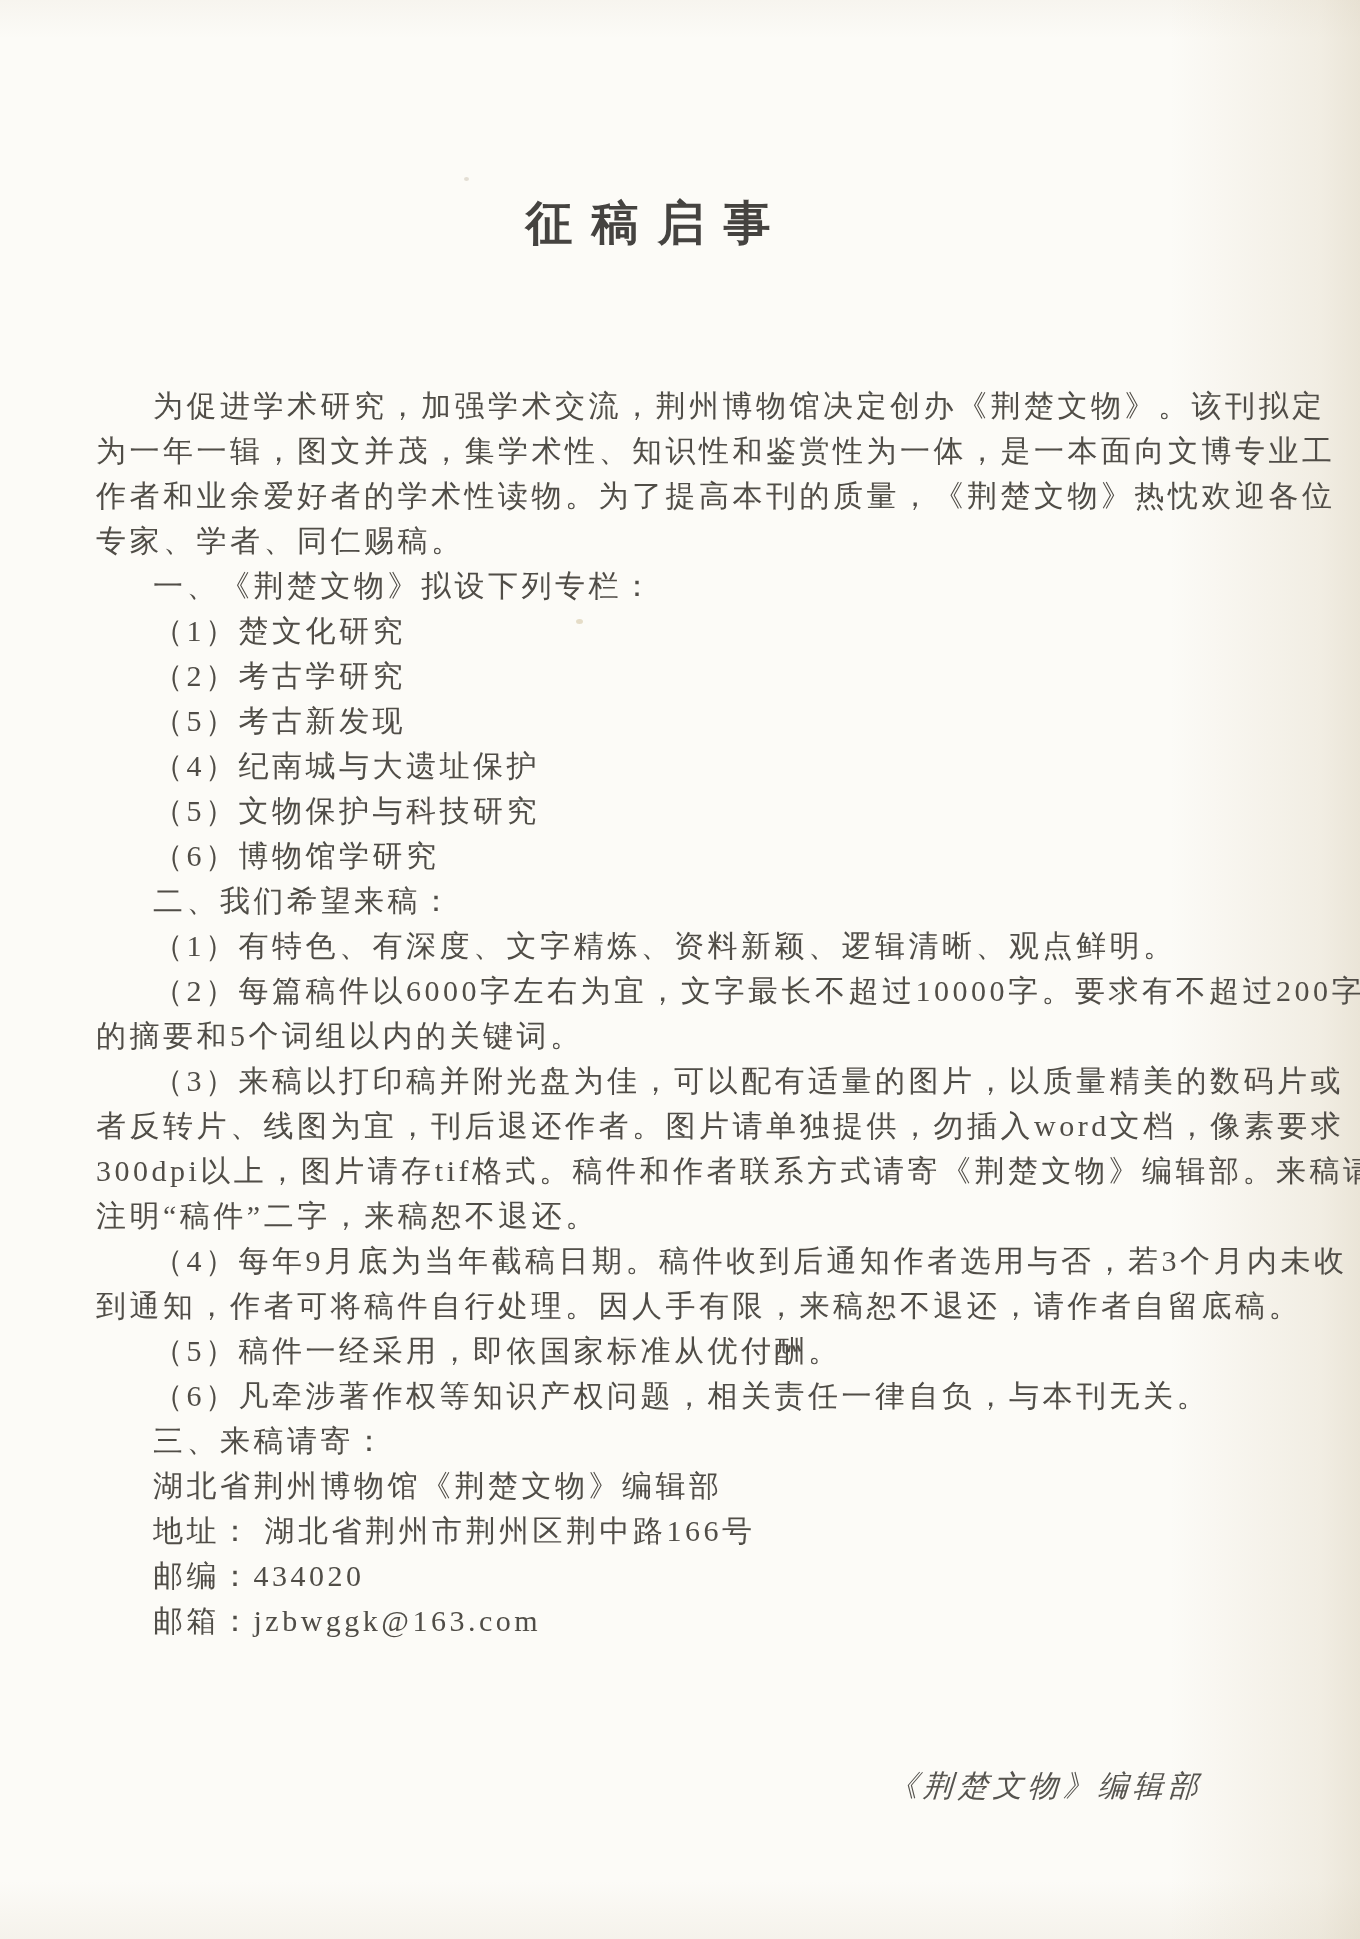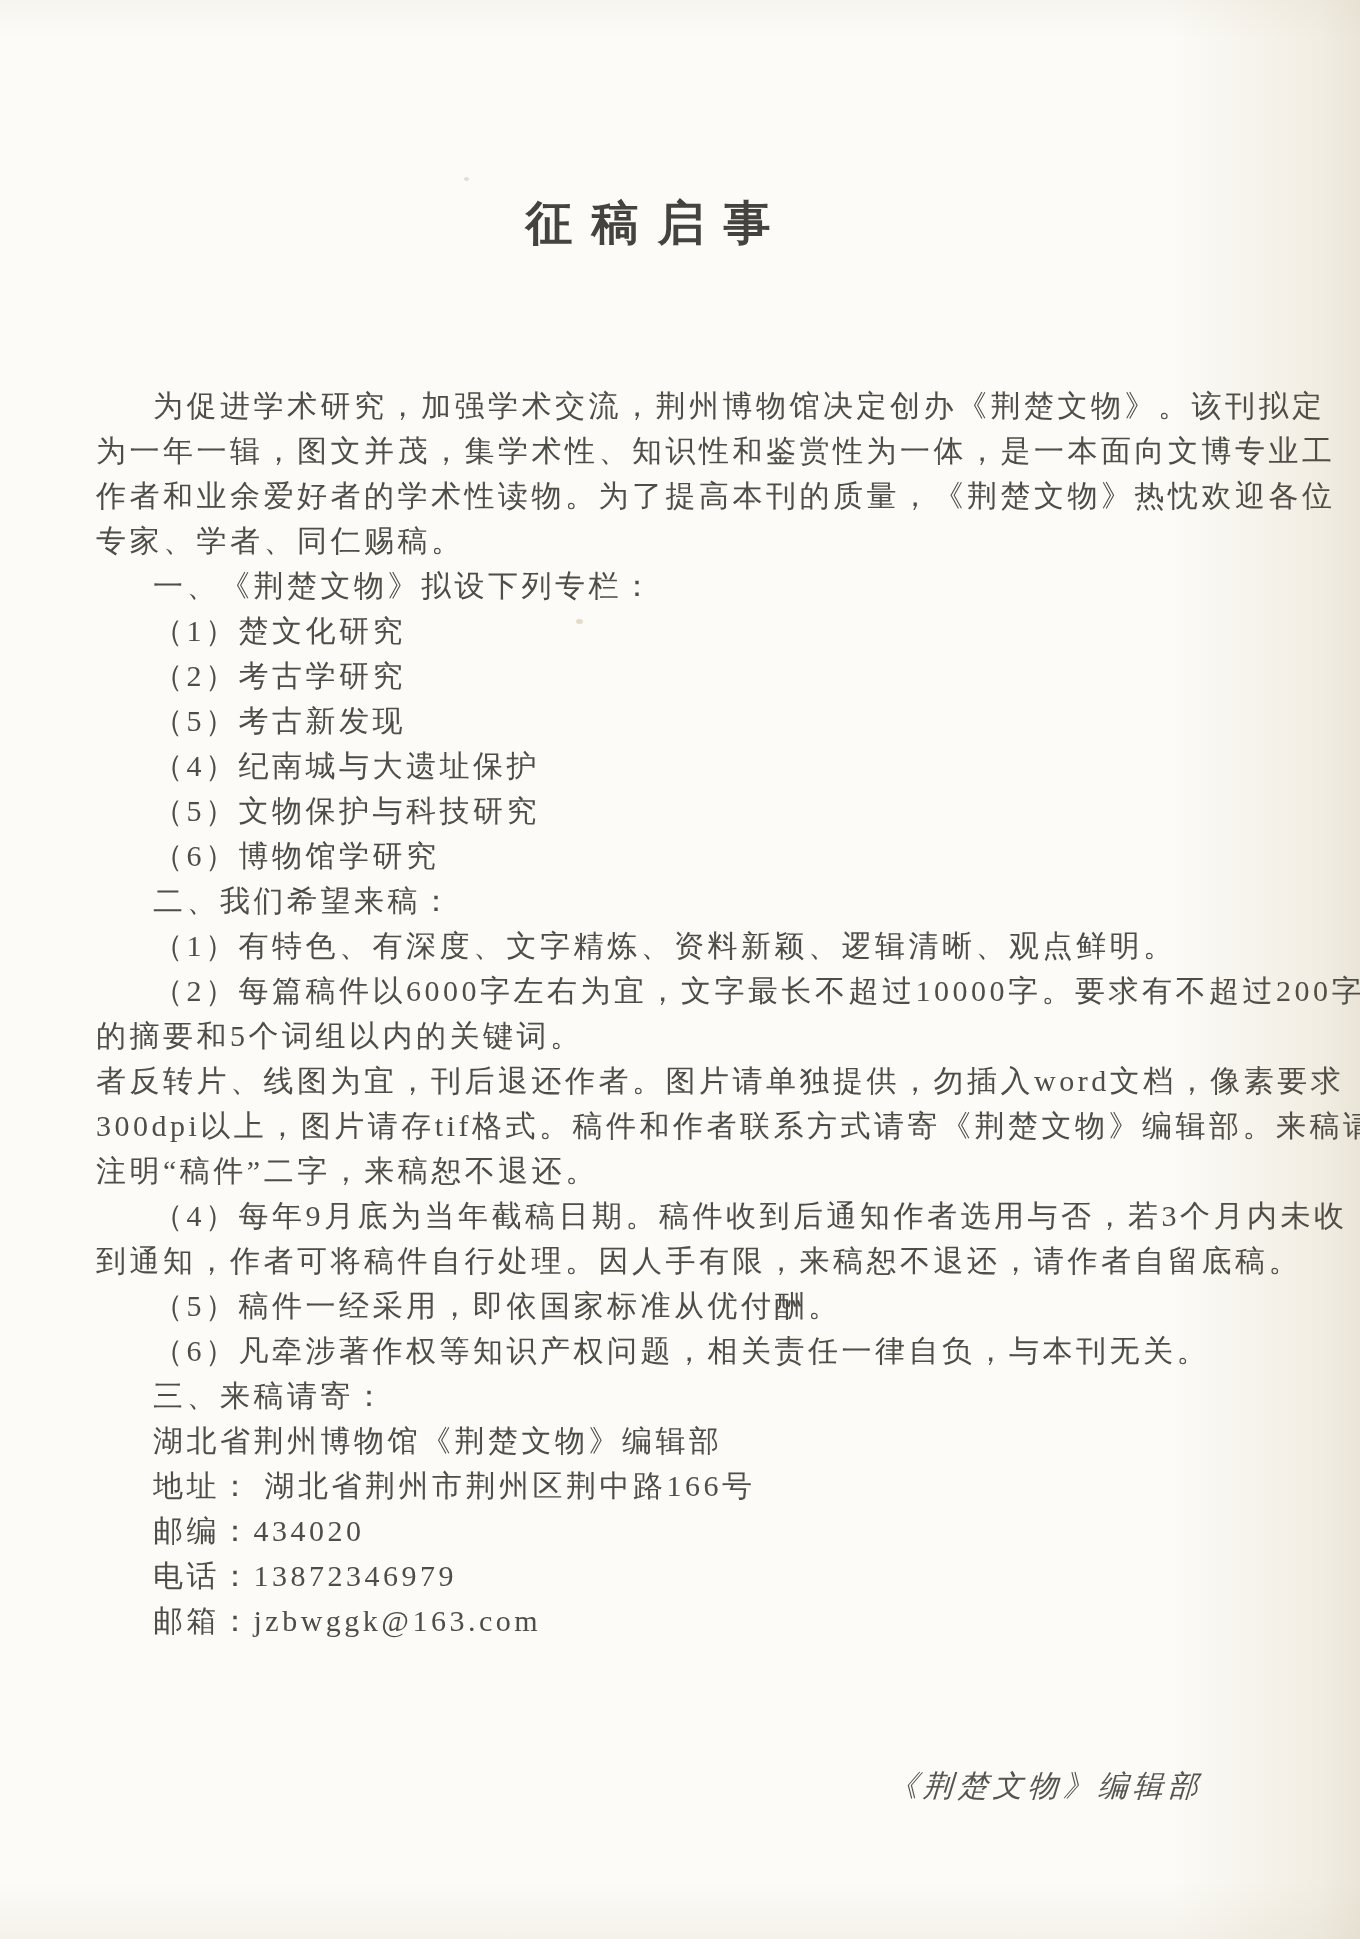--- a/index.html
+++ b/index.html
@@ -78,33 +78,33 @@
     <div class="line indent">（2）考古学研究</div>
     <div class="line indent">（5）考古新发现</div>
     <div class="line indent">（4）纪南城与大遗址保护</div>
     <div class="line indent">（5）文物保护与科技研究</div>
     <div class="line indent">（6）博物馆学研究</div>
 
     <div class="line indent">二、我们希望来稿：</div>
     <div class="line indent">（1）有特色、有深度、文字精炼、资料新颖、逻辑清晰、观点鲜明。</div>
     <div class="line indent">（2）每篇稿件以6000字左右为宜，文字最长不超过10000字。要求有不超过200字</div>
     <div class="line">的摘要和5个词组以内的关键词。</div>
+    <div class="line indent">（3）来稿以打印稿并附光盘为佳，可以配有适量的图片，以质量精美的数码片或</div>
     <div class="line">者反转片、线图为宜，刊后退还作者。图片请单独提供，勿插入word文档，像素要求</div>
     <div class="line">300dpi以上，图片请存tif格式。稿件和作者联系方式请寄《荆楚文物》编辑部。来稿请</div>
     <div class="line">注明“稿件”二字，来稿恕不退还。</div>
     <div class="line indent">（4）每年9月底为当年截稿日期。稿件收到后通知作者选用与否，若3个月内未收</div>
     <div class="line">到通知，作者可将稿件自行处理。因人手有限，来稿恕不退还，请作者自留底稿。</div>
     <div class="line indent">（5）稿件一经采用，即依国家标准从优付酬。</div>
     <div class="line indent">（6）凡牵涉著作权等知识产权问题，相关责任一律自负，与本刊无关。</div>
 
     <div class="line indent">三、来稿请寄：</div>
     <div class="line indent">湖北省荆州博物馆《荆楚文物》编辑部</div>
     <div class="line indent">地址： 湖北省荆州市荆州区荆中路166号</div>
     <div class="line indent">邮编：434020</div>
-    <div class="line indent">电话：13872346979</div>
     <div class="line indent">邮箱：jzbwggk@163.com</div>
 
   </div>
 
   <div class="signature">《荆楚文物》编辑部</div>
 
   <div class="speck speck-a"></div>
   <div class="speck speck-b"></div>
 
 </div>

